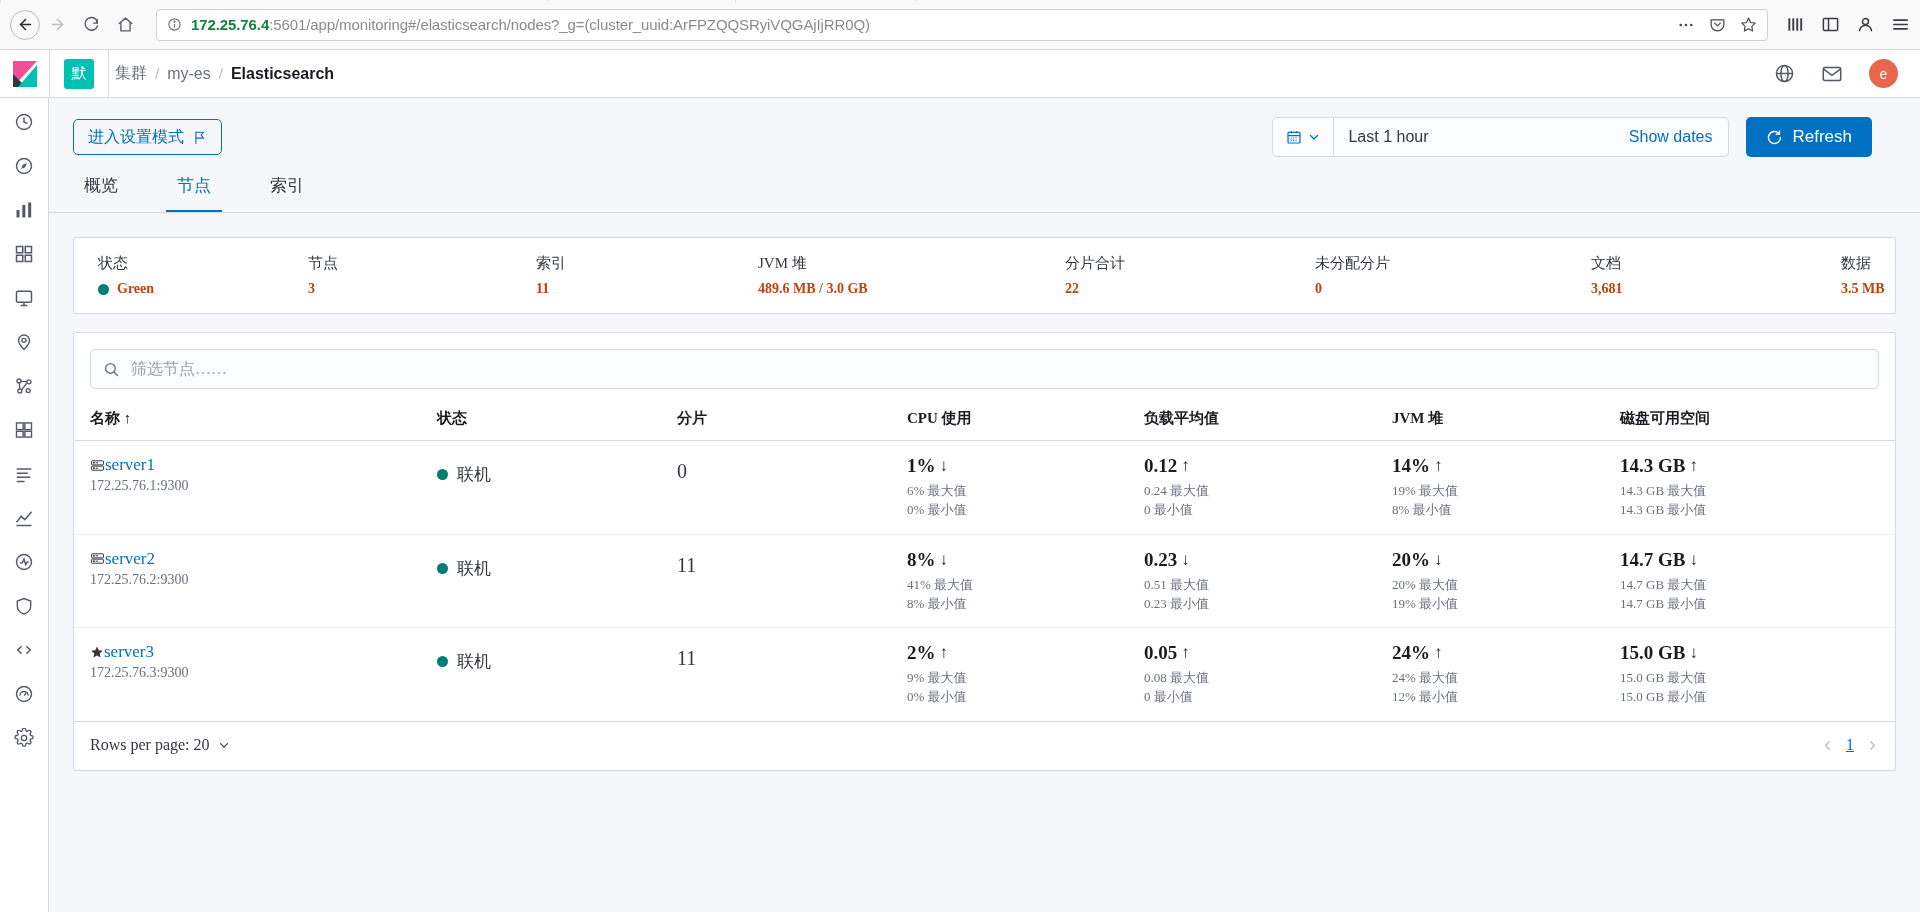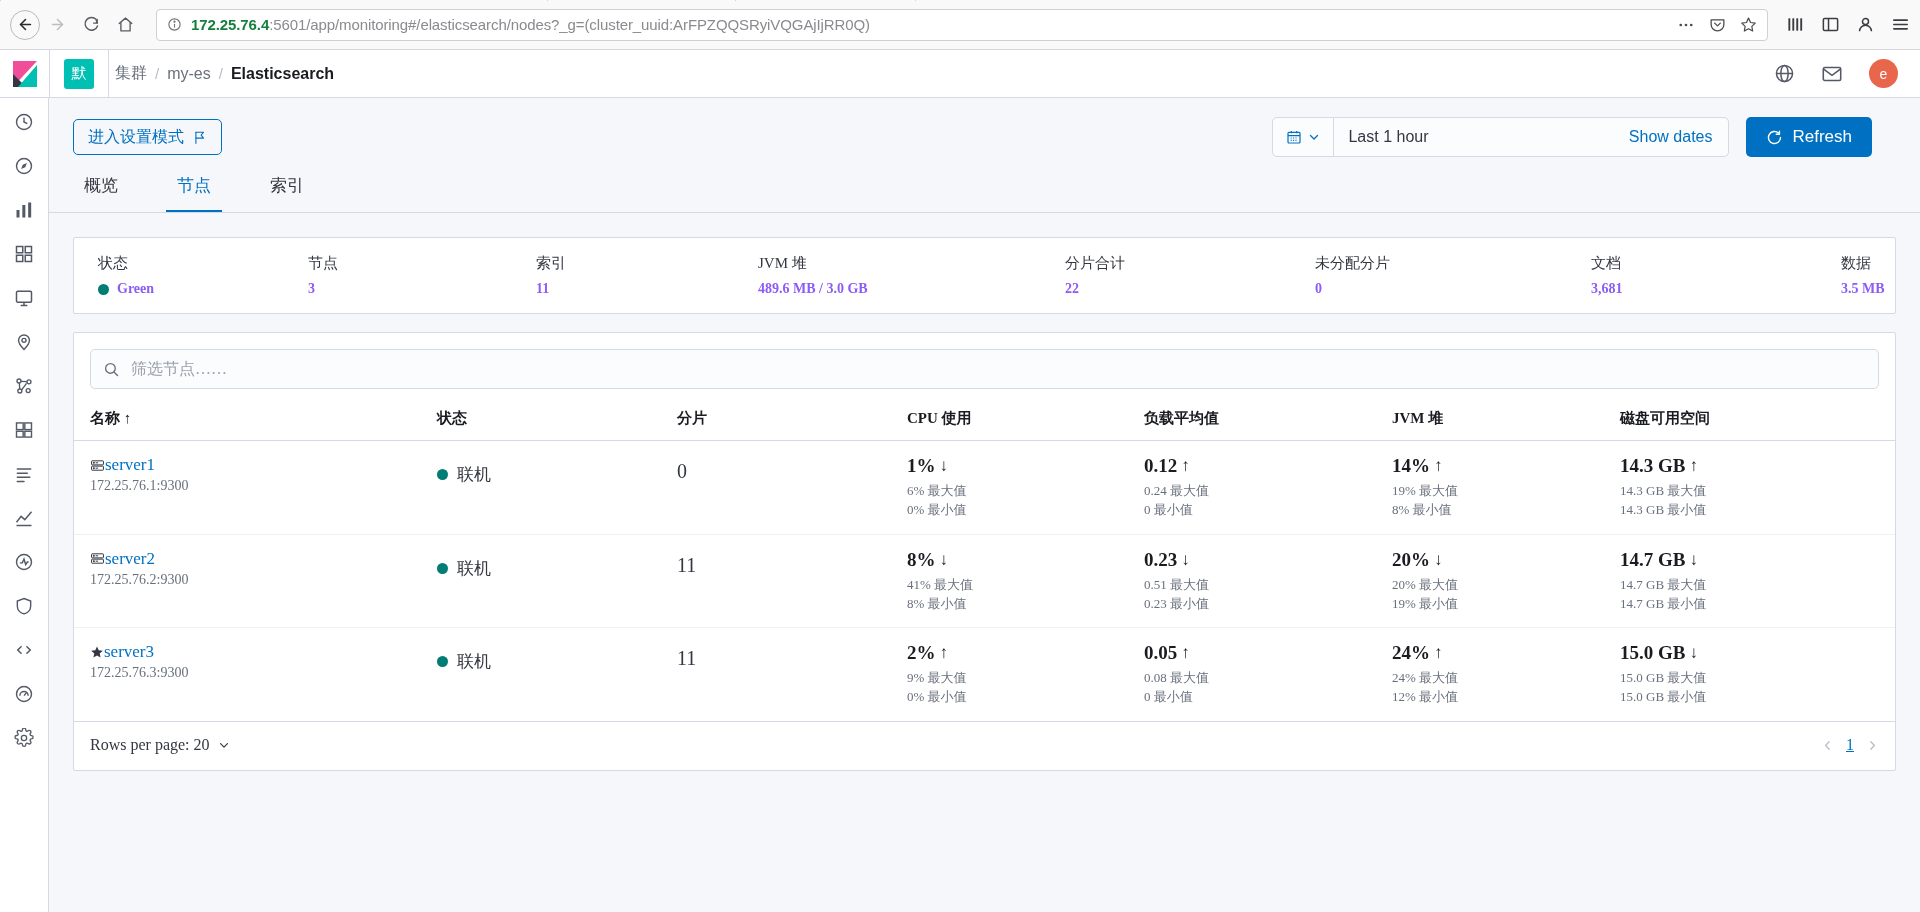--- a/index.html
+++ b/index.html
@@ -192,21 +192,21 @@
     border-radius: 2px;
     font-family: Liberation Serif, serif;
   }
 
   .stats {
     display: flex;
     padding: 16px 0 16px 0;
   }
   .stat { padding-left: 24px; }
   .stat-label { font-size: 15px; color: #343741; margin-bottom: 8px; }
-  .stat-value { font-size: 14px; color: #8b5cf6; font-weight: 700; display:flex; align-items:center; gap:8px; }
+  .stat-value { font-size: 14px; color: #c2410c; font-weight: 700; display:flex; align-items:center; gap:8px; }
   .status-dot { width: 11px; height: 11px; border-radius: 50%; background: #017d73; display: inline-block; }
 
   .table-panel { margin: 18px 24px 0 24px; padding: 0; }
 
   .search-wrap { padding: 16px 16px 0 16px; }
   .searchbox {
     height: 40px;
     border: 1px solid #d3dae6;
     border-radius: 5px;
     background: #fbfcfd;

